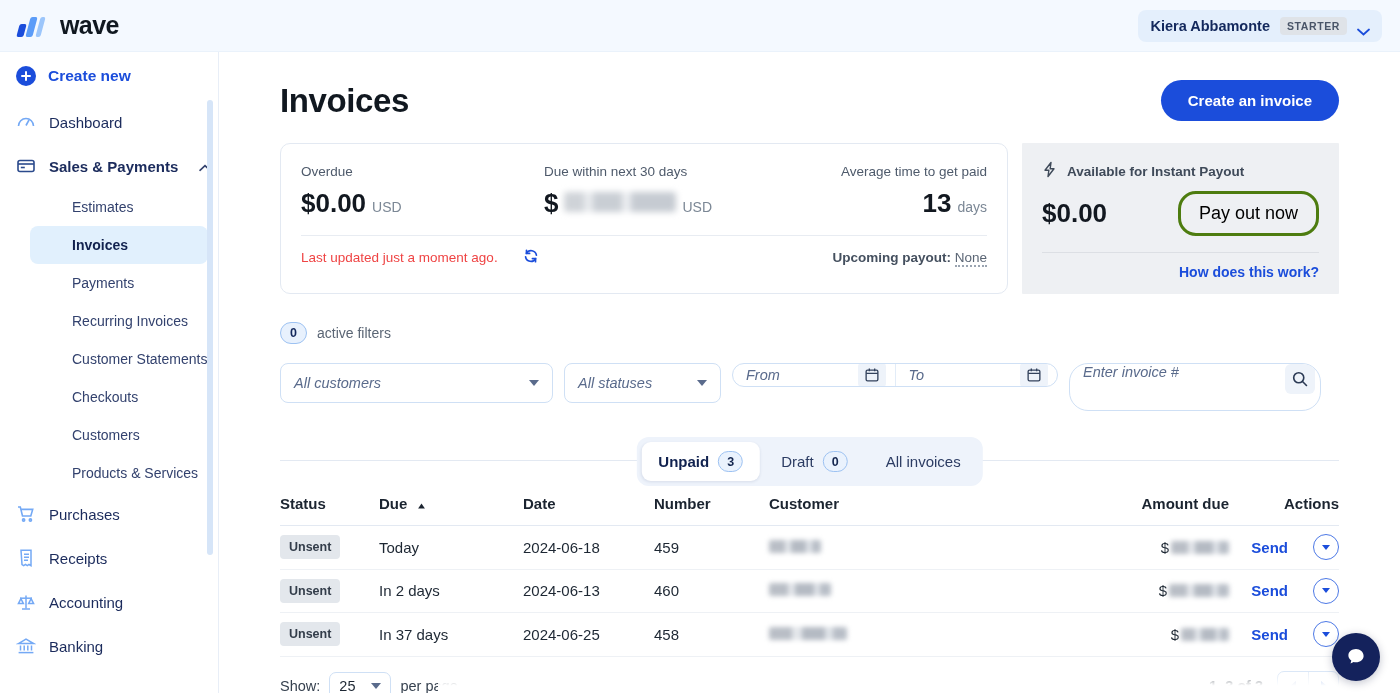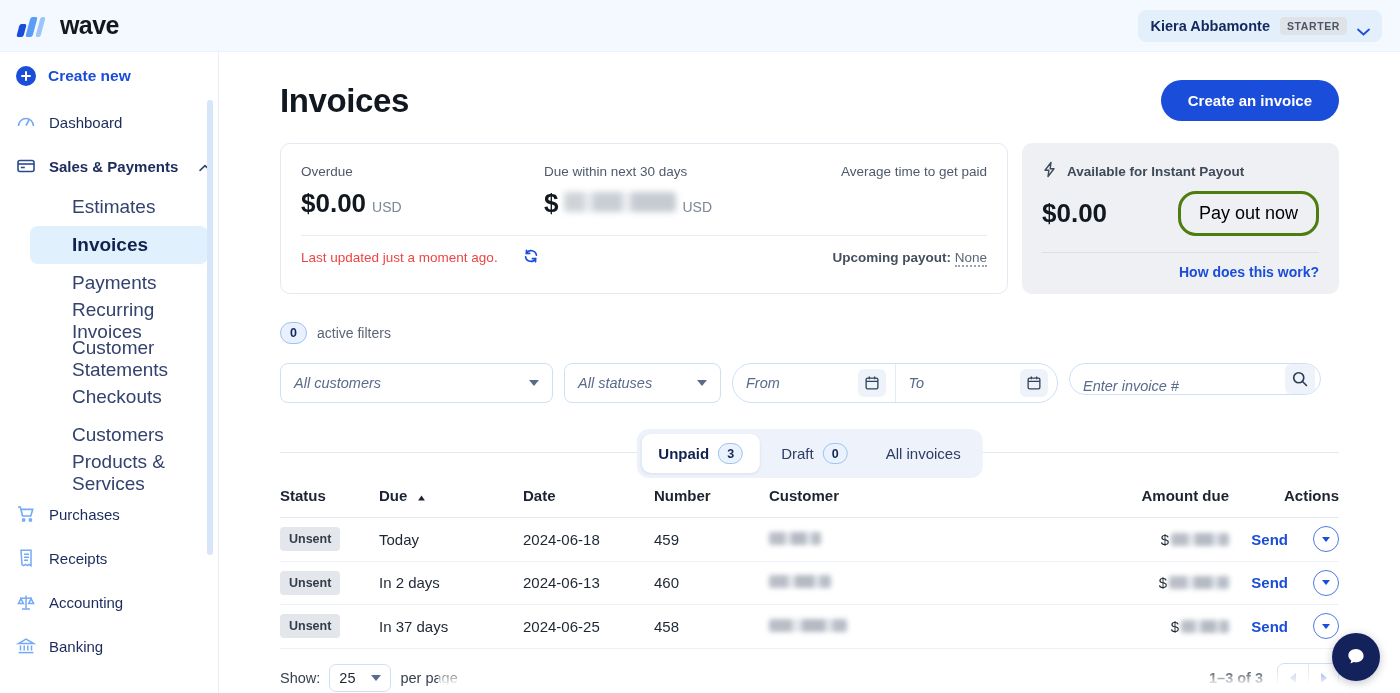--- a/index.html
+++ b/index.html
@@ -66,21 +66,21 @@
     height: 44px; padding-left: 16px; cursor: pointer;
     color: #1b2b5c; font-size: 15px;
   }
   .nav-item .nav-ico { width: 20px; height: 20px; flex: 0 0 20px; color: #74a9f5; }
   .nav-item.bold .nav-label { font-weight: 700; }
   .nav-label { white-space: nowrap; }
   .nav-caret { margin-left: 8px; }
   .sub-item {
     height: 38px; display: flex; align-items: center;
     padding-left: 42px; margin: 0 10px 0 30px;
-    font-size: 19px; color: #33426e; border-radius: 8px; cursor: pointer;
+    font-size: 14px; color: #33426e; border-radius: 8px; cursor: pointer;
   }
   .sub-item.active { background: #e1f0fd; font-weight: 700; color: #12224f; }
 
   .side-scroll {
     position: absolute; left: 207px; top: 48px; width: 6px; height: 455px;
     background: #d6e5f8; border-radius: 3px;
   }
 
   
   .main { position: absolute; left: 219px; top: 52px; width: 1181px; height: 641px; background:#fff; }
@@ -113,21 +113,21 @@
     background: linear-gradient(90deg,#cfd3d8 0 18%,#e9ebee 18% 26%,#c9ced4 26% 52%,#eceef1 52% 60%,#c6cbd2 60% 100%);
     filter: blur(3.1px); vertical-align: baseline;
   }
   .card-sep { border:0; border-top: 1px solid #e8ecf2; margin: 16px 0 0 0; }
   .card-foot { display:flex; align-items:center; justify-content:space-between; padding-top: 12px; }
   .foot-left { display:flex; align-items:center; gap:25px; font-size: 13.5px; color:#ef4444; }
   .foot-right { font-size: 13.5px; color:#45505f; font-weight: 700; }
   .dotted { font-weight: 400; color:#5b6675; border-bottom: 2px dotted #9aa4b1; cursor: pointer; }
 
   .card-payout {
-    flex: 1; background:#eef0f3; border-radius: 10px; padding: 18px 20px 14px 20px;
+    flex: 1; background:#eef0f3; border-radius: 1px; padding: 18px 20px 14px 20px;
   }
   .payout-head { display:flex; align-items:center; gap:10px; font-size: 13.5px; color:#3f4a59; font-weight:700; }
   .payout-row { display:flex; align-items:center; justify-content:space-between; margin-top: 10px; }
   .payout-amt { font-size: 26px; font-weight: 700; color: #121820; }
   .btn-payout {
     border: 3px solid #4d7c0f; color:#000000; background: transparent;
     border-radius: 18px; padding: 9px 18px; font-size: 18px; cursor: default;
     font-family: "Liberation Sans", sans-serif;
   }
   .payout-sep { border:0; border-top:1px solid #dcdfe4; margin: 16px 0 0 0; }
@@ -146,26 +146,26 @@
   .filter-row { display:flex; gap: 11px; margin-top: 19px; }
   .select-box {
     border: 1px solid #cfe0f5; border-radius: 8px; height: 40px;
     display:flex; align-items:center; justify-content:space-between;
     padding: 0 13px; font-size: 14.5px; color:#5a6b8c; font-style: italic; cursor:pointer;
     background:#fff;
   }
   .select-customers { width: 273px; }
   .select-statuses { width: 157px; }
   .caret-sm { width:0;height:0;border-left:5px solid transparent;border-right:5px solid transparent;border-top:6px solid #5a6b8c; }
-  .date-group { display:flex; border:1px solid #cfe0f5; border-radius: 20px; height:40px; overflow:hidden; width: 326px; background:#fff;}
+  .date-group { display:flex; border:1px solid #cfe0f5; border-radius: 20px; height:24px; overflow:hidden; width: 326px; background:#fff;}
   .date-field { flex:1; display:flex; align-items:center; justify-content:space-between; padding:0 9px 0 13px; }
   .date-field + .date-field { border-left: 1px solid #e2ecf8; }
   .date-ph { font-size:14.5px; color:#5a6b8c; font-style: italic; }
   .icon-box { width:28px; height:28px; border-radius:6px; background:#eef3fa; display:flex; align-items:center; justify-content:center; cursor:pointer;}
-  .search-group { display:flex; border:1px solid #cfe0f5; border-radius:19px; height:32px; overflow:hidden; width: 252px; align-items:flex-end; background:#fff;}
+  .search-group { display:flex; border:1px solid #cfe0f5; border-radius:19px; height:48px; overflow:hidden; width: 252px; align-items:flex-start; background:#fff;}
   .search-group input {
     flex:1; border:none; outline:none; padding: 0 13px; font-size:14.5px;
     color:#5a6b8c; font-style: italic; font-family: "Liberation Sans", sans-serif; background:transparent;
   }
   .search-group input::placeholder { color:#5a6b8c; font-style: italic; opacity:1; }
   .search-btn { width:30px; height:30px; margin-right:5px; border-radius:6px; background:#eef3fa; display:flex;align-items:center;justify-content:center; cursor:pointer;}
 
   
   .tabs-wrap { position:relative; margin: 26px 61px 0 61px; height: 46px; }
   .tabs-line { position:absolute; left:0; right:0; top:23px; border-top:1px solid #e3e9f2; }
@@ -391,20 +391,24 @@
           <div class="stat">
             <div class="stat-label">Due within next 30 days</div>
             <div class="stat-value">
               <span>$</span>
               <span class="blur-amt" style="width:112px"></span>
               <span class="stat-unit">USD</span>
             </div>
           </div>
           <div class="stat stat-3">
             <div class="stat-label">Average time to get paid</div>
+            <div class="stat-value">
+              <span>13</span>
+              <span class="stat-unit">days</span>
+            </div>
           </div>
         </div>
         <hr class="card-sep">
         <div class="card-foot">
           <div class="foot-left">
             <span>Last updated just a moment ago.</span>
             <span>
               <svg viewBox="0 0 16 16" width="16" height="16" fill="none" stroke="#1b4ddb" stroke-width="1.7" stroke-linecap="round">
                 <path d="M13.4 7.2A5.4 5.4 0 0 0 3.4 5.3"></path>
                   <path d="M2.6 8.8a5.4 5.4 0 0 0 10 1.9"></path>

